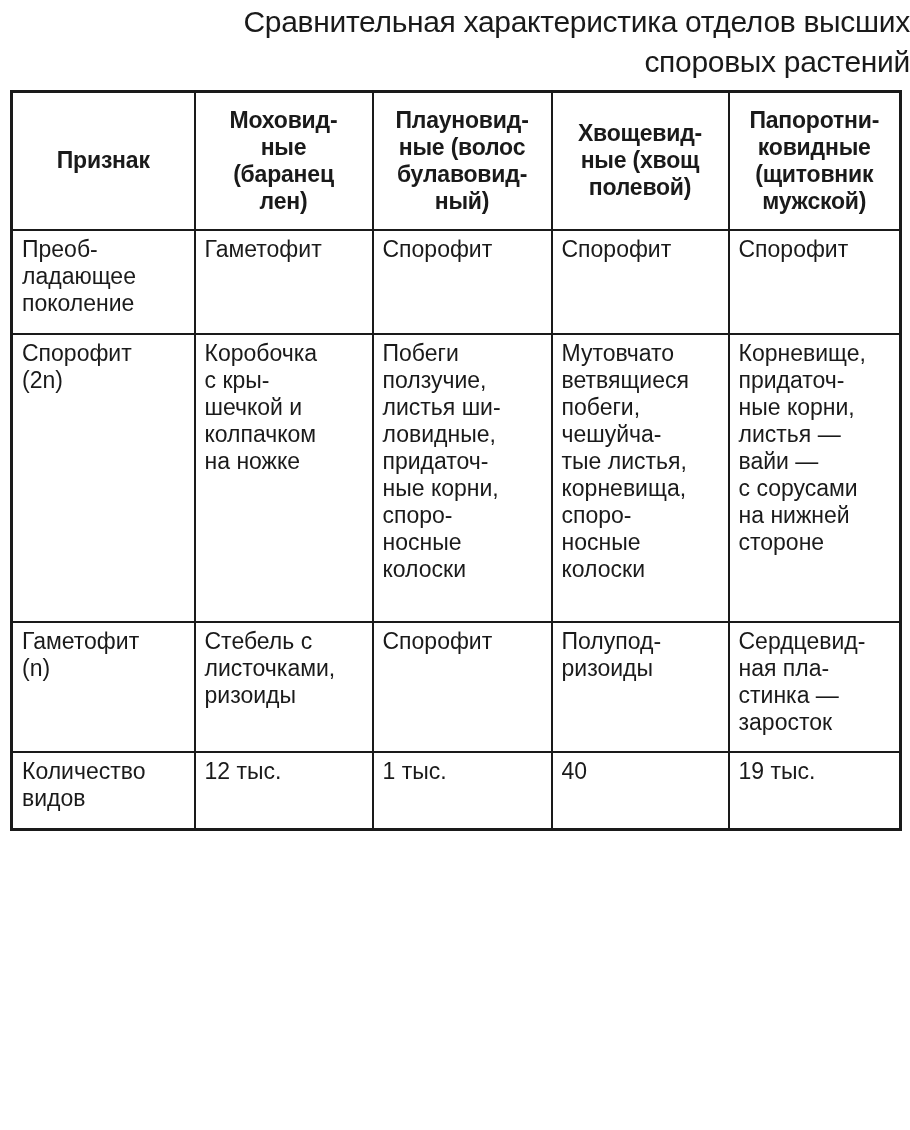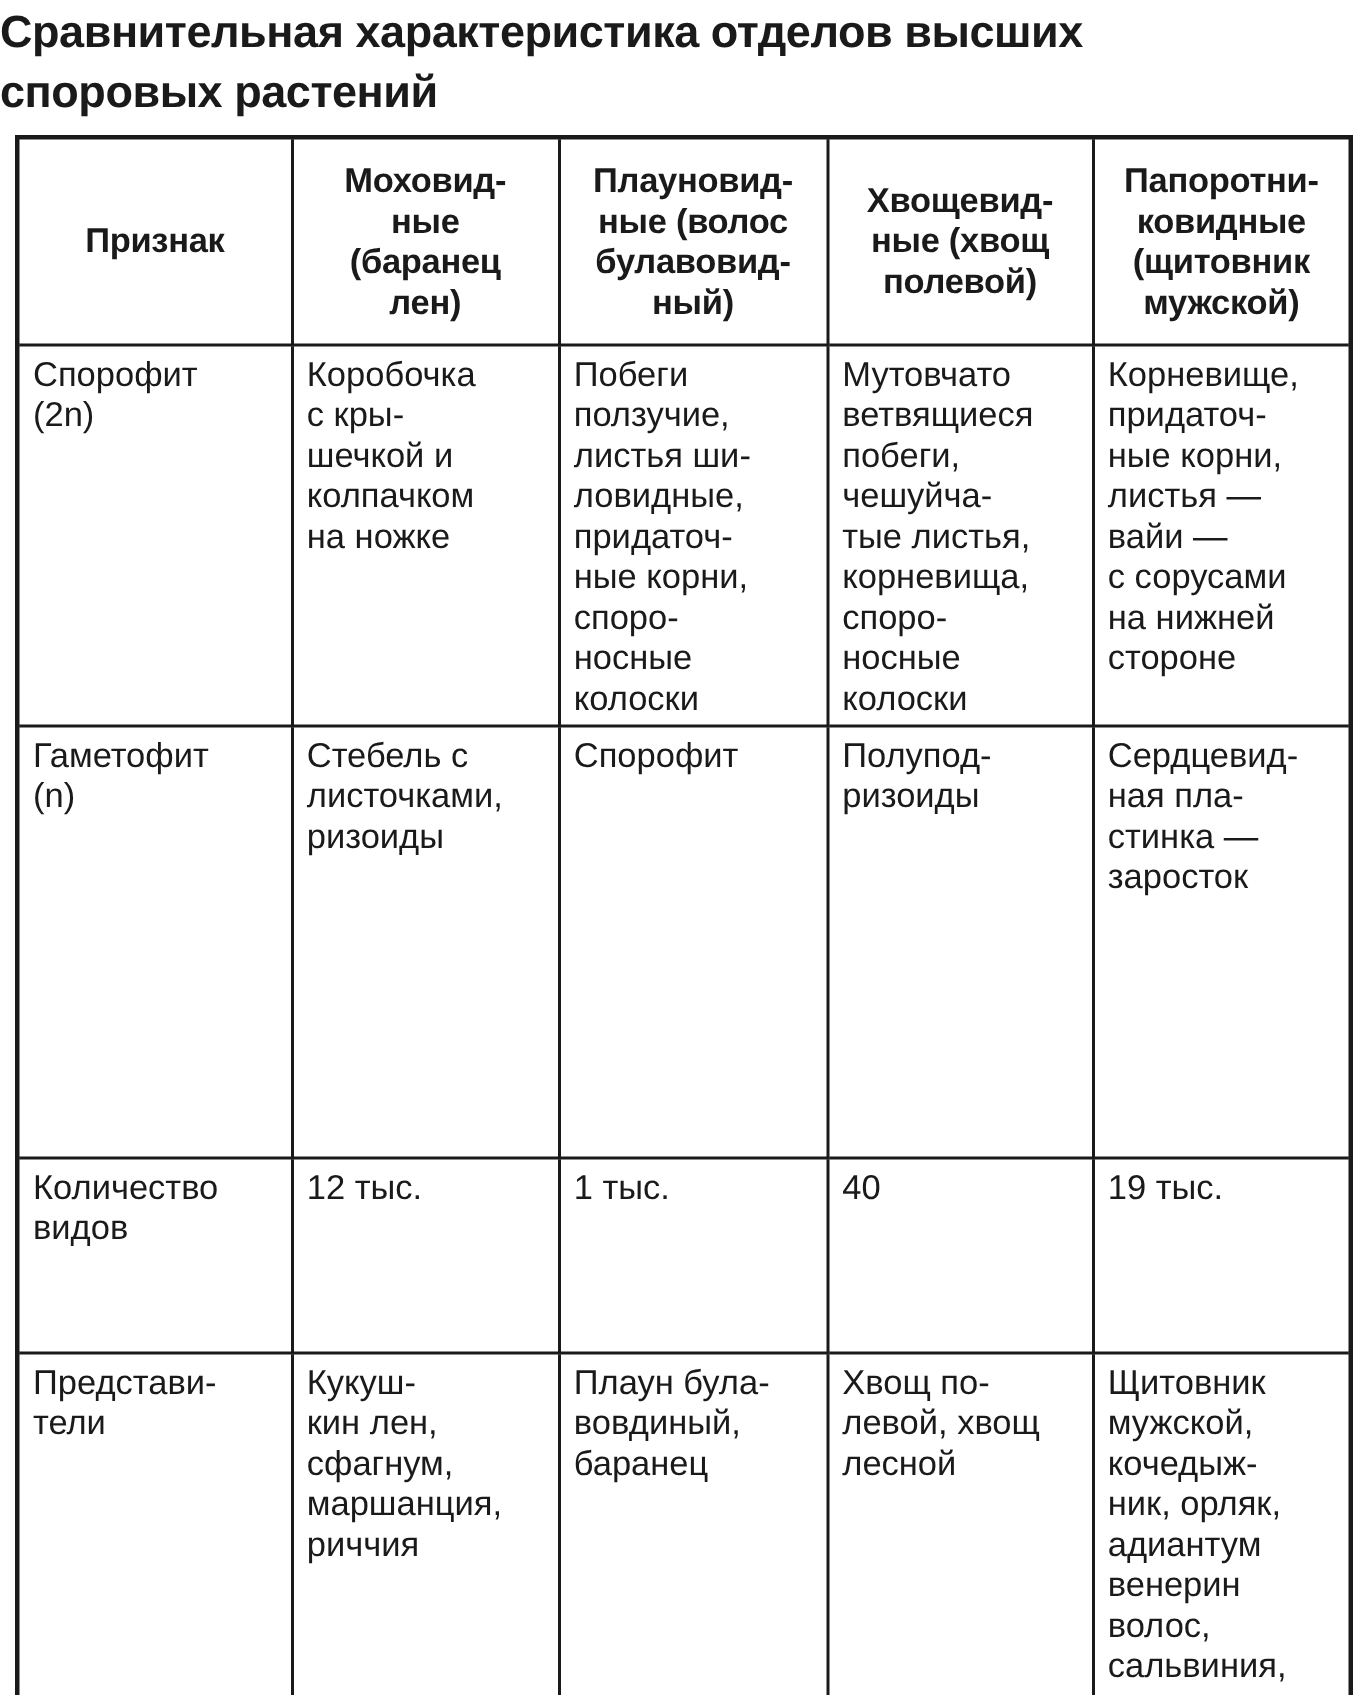--- a/index.html
+++ b/index.html
@@ -13,22 +13,22 @@
     overflow: hidden;
     font-family: "Liberation Sans", sans-serif;
     color: #1a1a1a;
     -webkit-font-smoothing: antialiased;
   }
   .page-title {
     margin: 2px 0 0 0;
     padding: 0;
     font-size: 30px;
     line-height: 40px;
-    font-weight: bold;
-    text-align: left;
+    font-weight: normal;
+    text-align: right;
     white-space: pre-line;
     letter-spacing: -0.3px;
   }
   table.comparison-table {
     border-collapse: collapse;
     table-layout: fixed;
     margin: 8px 0 0 10px;
     width: 889px;
     border: 3px solid #1a1a1a;
   }
@@ -50,21 +50,21 @@
   .comparison-table td {
     font-weight: normal;
     text-align: left;
     vertical-align: top;
     padding: 5px 4px 4px 9px;
   }
   thead tr            { height: 138px; }
   tbody tr:nth-child(1){ height: 104px; }
   tbody tr:nth-child(2){ height: 288px; }
   tbody tr:nth-child(3){ height: 130px; }
-  tbody tr:nth-child(4){ height: 104px;  }
+  tbody tr:nth-child(4){ height: 78px;  }
   tbody tr:nth-child(5){ height: 287px; }
 </style>
 </head>
 <body>
 
 <h1 class="page-title">Сравнительная характеристика отделов высших
 споровых растений</h1>
 
 <table class="comparison-table">
   <colgroup>
@@ -88,20 +88,29 @@
       <th>Хвощевид-
 ные (хвощ
 полевой)</th>
       <th>Папоротни-
 ковидные
 (щитовник
 мужской)</th>
     </tr>
   </thead>
   <tbody>
+    <tr>
+      <td>Преоб-
+ладающее
+поколение</td>
+      <td>Гаметофит</td>
+      <td>Спорофит</td>
+      <td>Спорофит</td>
+      <td>Спорофит</td>
+    </tr>
     <tr>
       <td>Спорофит
 (2n)</td>
       <td>Коробочка
 с кры-
 шечкой и
 колпачком
 на ножке</td>
       <td>Побеги
 ползучие,
@@ -145,38 +154,14 @@
 заросток</td>
     </tr>
     <tr>
       <td>Количество
 видов</td>
       <td>12 тыс.</td>
       <td>1 тыс.</td>
       <td>40</td>
       <td>19 тыс.</td>
     </tr>
-    <tr>
-      <td>Представи-
-тели</td>
-      <td>Кукуш-
-кин лен,
-сфагнум,
-маршанция,
-риччия</td>
-      <td>Плаун була-
-вовдиный,
-баранец</td>
-      <td>Хвощ по-
-левой, хвощ
-лесной</td>
-      <td>Щитовник
-мужской,
-кочедыж-
-ник, орляк,
-адиантум
-венерин
-волос,
-сальвиния,
-марсилия</td>
-    </tr>
   </tbody>
 </table>
 
 </body></html>

